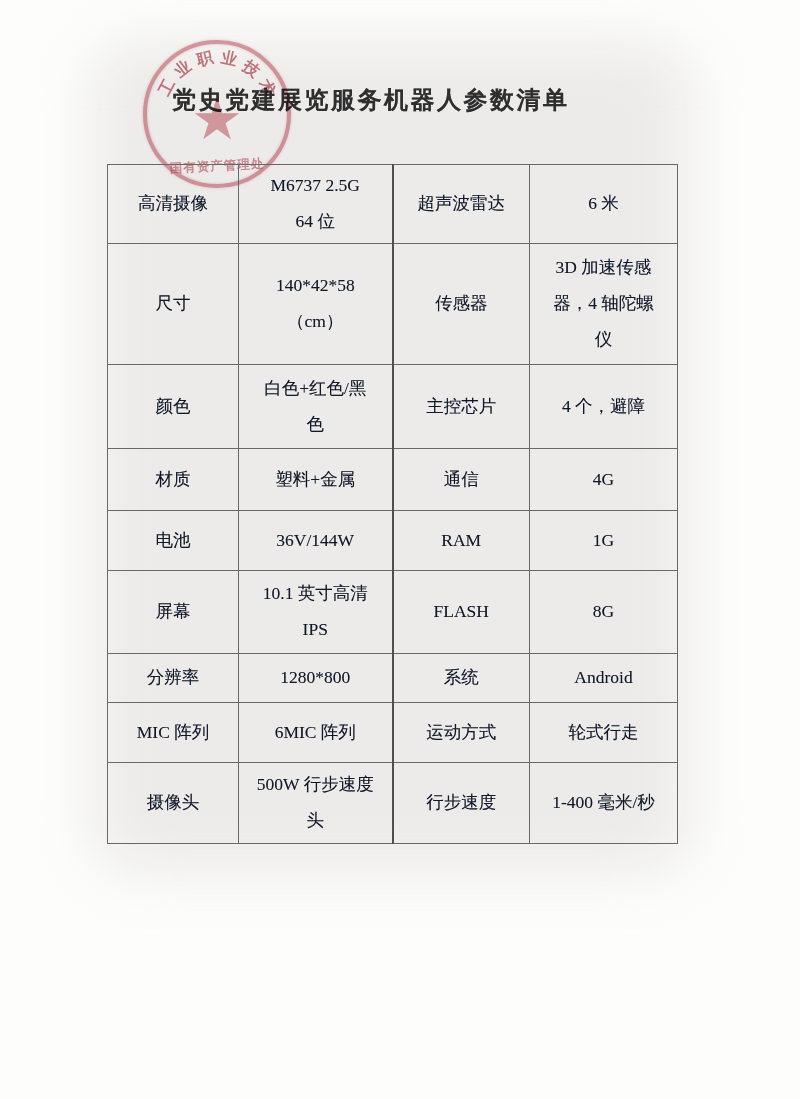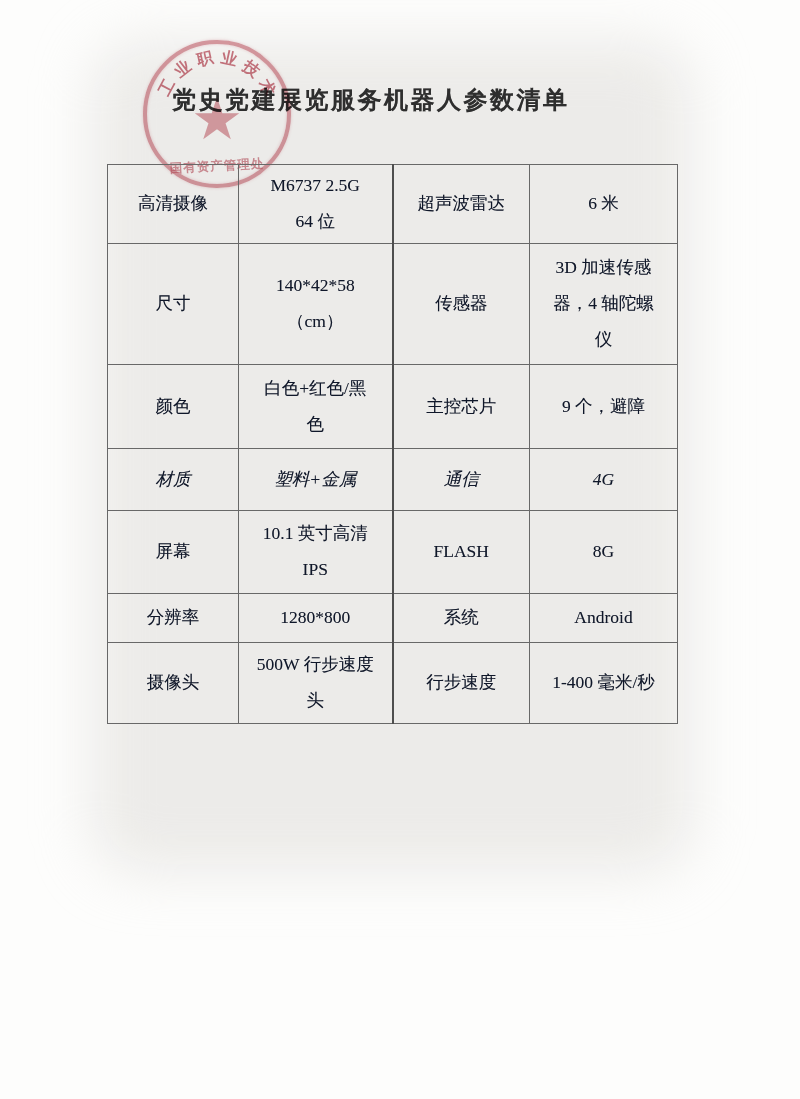--- a/index.html
+++ b/index.html
@@ -58,21 +58,21 @@
     border:1px solid #686868;
     text-align:center;vertical-align:middle;
     font-size:17.5px;color:#0f172a;
     line-height:2.05;white-space:pre-line;
     padding:2px 5px;overflow:hidden;
     text-shadow:0 0 0.5px rgba(80,80,80,0.4);
   }
   .spec-table td.mid{border-right-width:2px;border-right-color:#4e4e4e;}
   .spec-table{border:1px solid #5d5d5d;}
   tr.r0{height:79px;} tr.r1{height:121px;} tr.r2{height:84px;}
-  tr.r3{height:62px;font-style:italic;} tr.r4{height:60px;}  tr.r5{height:83px;}
+  tr.r3{height:62px;} tr.r4{height:60px;}  tr.r5{height:83px;}
   tr.r6{height:49px;} tr.r7{height:60px;}  tr.r8{height:81px;}
 </style>
 </head>
 <body>
 
 <div class="photo-shade"></div>
 
 <div class="doc-title">党史党建展览服务机器人参数清单</div>
 
 <div class="seal">
@@ -111,41 +111,53 @@
       <td>传感器</td>
       <td>3D 加速传感
 器，4 轴陀螺
 仪</td>
     </tr>
     <tr class="r2">
       <td>颜色</td>
       <td class="mid">白色+红色/黑
 色</td>
       <td>主控芯片</td>
-      <td>9 个，避障</td>
+      <td>4 个，避障</td>
     </tr>
     <tr class="r3">
       <td>材质</td>
       <td class="mid">塑料+金属</td>
       <td>通信</td>
       <td>4G</td>
+    </tr>
+    <tr class="r4">
+      <td>电池</td>
+      <td class="mid">36V/144W</td>
+      <td>RAM</td>
+      <td>1G</td>
     </tr>
     <tr class="r5">
       <td>屏幕</td>
       <td class="mid">10.1 英寸高清
 IPS</td>
       <td>FLASH</td>
       <td>8G</td>
     </tr>
     <tr class="r6">
       <td>分辨率</td>
       <td class="mid">1280*800</td>
       <td>系统</td>
       <td>Android</td>
     </tr>
+    <tr class="r7">
+      <td>MIC 阵列</td>
+      <td class="mid">6MIC 阵列</td>
+      <td>运动方式</td>
+      <td>轮式行走</td>
+    </tr>
     <tr class="r8">
       <td>摄像头</td>
       <td class="mid">500W 行步速度
 头</td>
       <td>行步速度</td>
       <td>1-400 毫米/秒</td>
     </tr>
   </tbody>
 </table>
 

